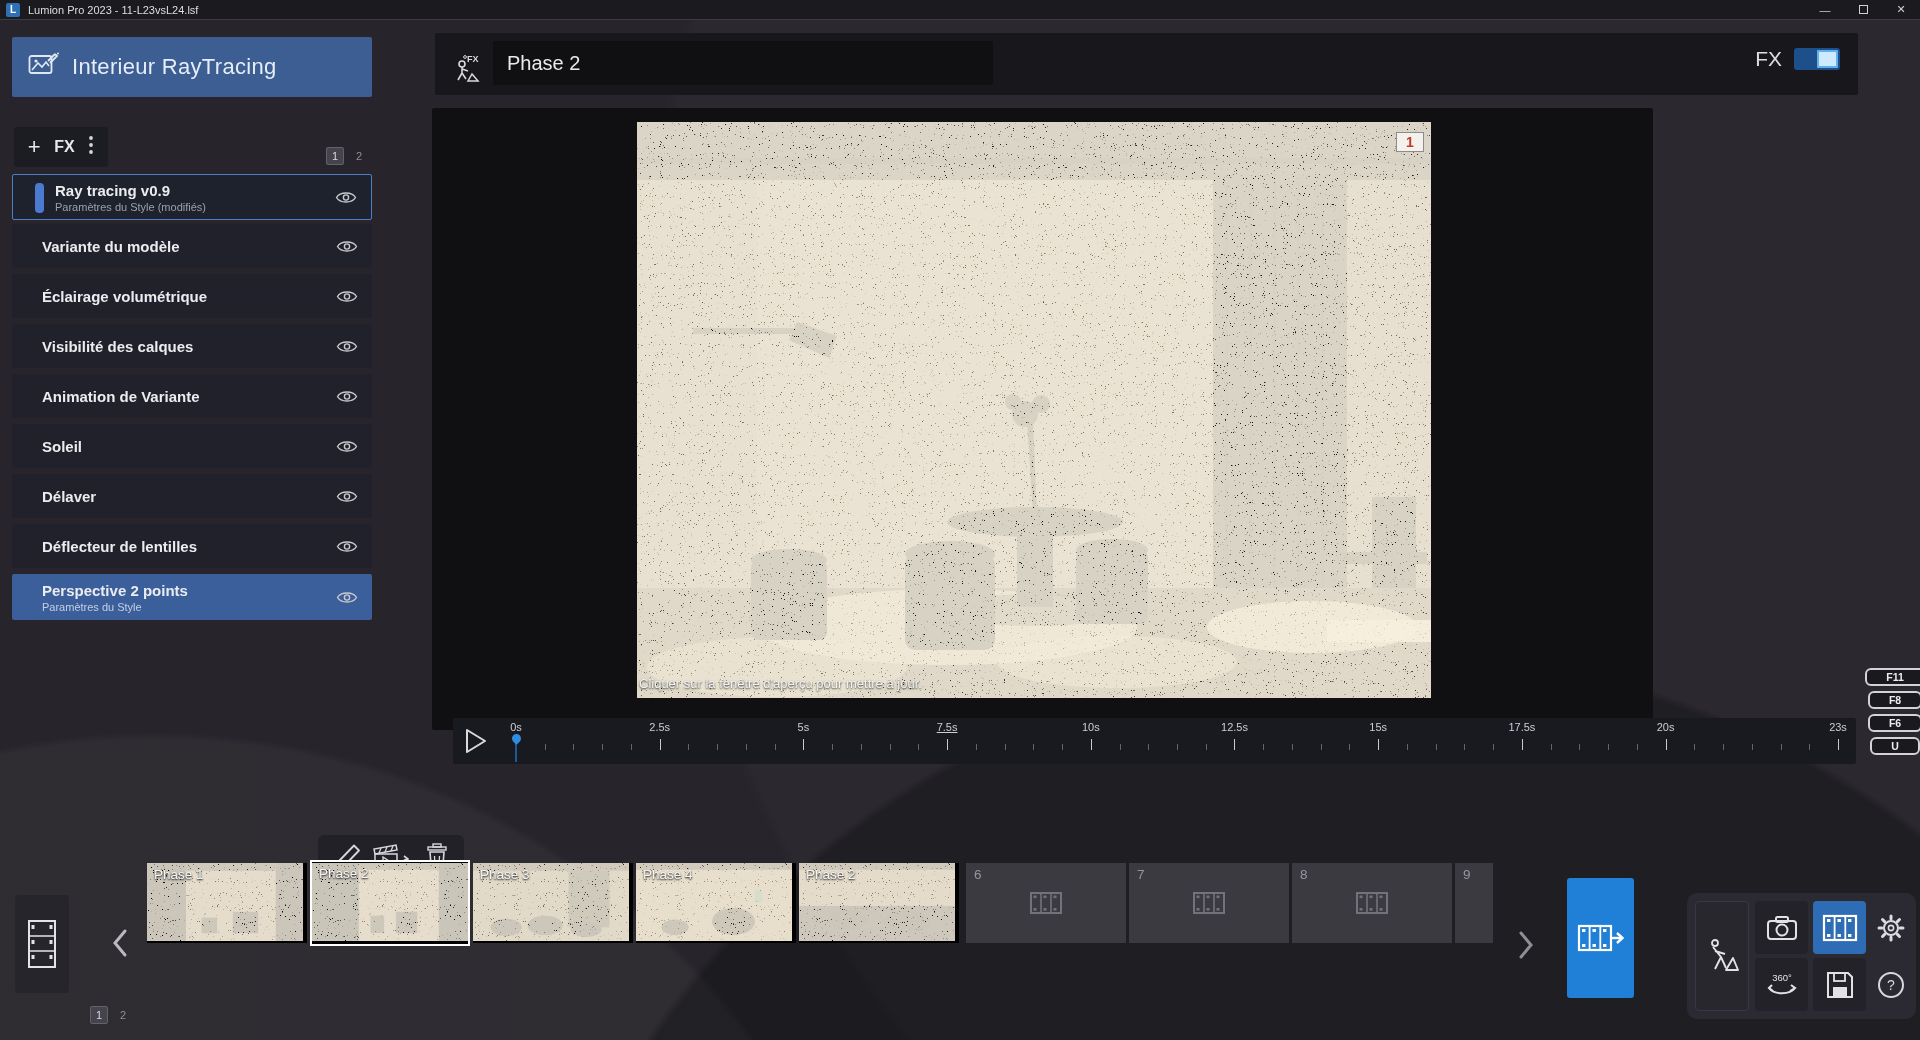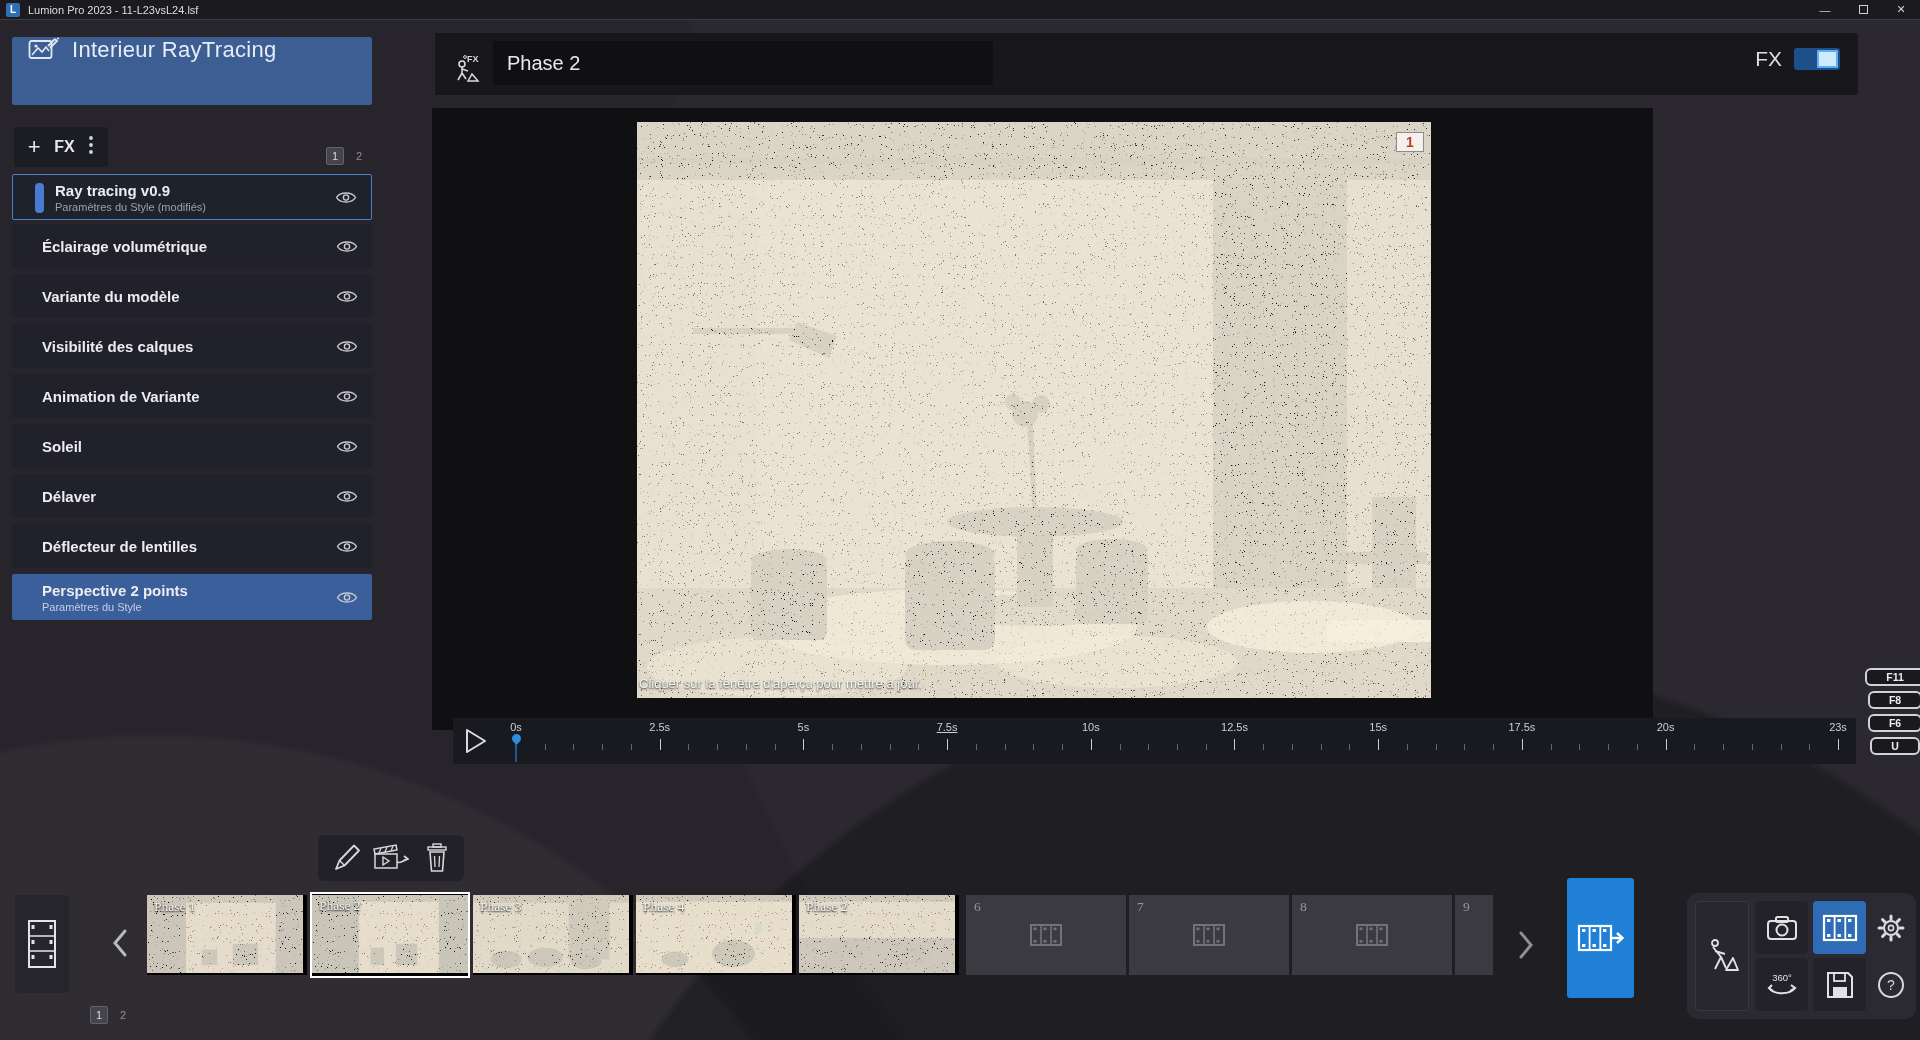--- a/index.html
+++ b/index.html
@@ -18,22 +18,22 @@
     border-bottom:1px solid #3c3b42; display:flex; align-items:center; }
   .applogo { width:14px; height:14px; margin-left:6px; background:#2f6fb3; border-radius:2px;
     color:#fff; font-size:10px; font-weight:bold; display:flex; align-items:center; justify-content:center; }
   .wintitle { margin-left:8px; font-size:11px; color:#dedee2; }
   .wbtns { margin-left:auto; display:flex; height:100%; }
   .wbtn { width:38px; height:100%; display:flex; align-items:center; justify-content:center;
     color:#cfcfd4; font-size:11px; }
   .wbtn .sq { width:9px; height:9px; border:1px solid #cfcfd4; }
 
   
-  .sb-header { position:absolute; left:12px; top:37px; width:360px; height:68px; background:#3d5e92;
-    border-radius:2px; display:flex; padding-left:16px; cursor:pointer; }
+  .sb-header { position:absolute; left:12px; top:37px; width:360px; height:60px; background:#3d5e92;
+    border-radius:2px; display:flex; align-items:center; padding-left:16px; cursor:pointer; }
   .sb-header .lbl { font-size:22px; color:#e6edf8; margin-left:12px; letter-spacing:.3px; }
   .fxbar { position:absolute; left:14px; top:127px; width:94px; height:40px; background:#1c1d23;
     border-radius:3px; display:flex; align-items:center; justify-content:space-evenly; }
   .fxbar .plus { font-size:22px; color:#e8e8ec; line-height:20px; }
   .fxbar .fx { font-size:16px; font-weight:bold; color:#e8e8ec; }
   .pager { display:flex; gap:6px; align-items:center; }
   #sbPager { position:absolute; left:326px; top:147px; }
   .pg { min-width:18px; height:18px; padding:0 3px; display:flex; align-items:center; justify-content:center;
     font-size:11px; color:#8f8f97; border-radius:2px; }
   .pg.on { background:#45444d; border:1px solid #63626b; color:#d9d9de; }
@@ -95,21 +95,21 @@
   .cliptools { position:absolute; left:318px; top:835px; width:146px; height:46px; background:#212127;
     border-radius:6px; display:flex; align-items:center; justify-content:space-evenly; }
   .toolbtn { width:36px; height:36px; display:flex; align-items:center; justify-content:center; cursor:pointer; }
 
   
   .stripbtn { position:absolute; left:15px; top:895px; width:54px; height:98px; background:#26252c;
     border-radius:4px; display:flex; align-items:center; justify-content:center; cursor:pointer; }
   .chev { position:absolute; cursor:pointer; display:flex; align-items:center; justify-content:center; }
   #chevL { left:98px; top:915px; width:44px; height:56px; }
   #chevR { left:1504px; top:920px; width:44px; height:50px; }
-  #clips { position:absolute; left:147px; top:892px; width:1346px; height:92px; overflow:hidden;font-family:Liberation Serif, serif; }
+  #clips { position:absolute; left:147px; top:860px; width:1346px; height:92px; overflow:hidden; }
   .clip { position:absolute; top:3px; width:160px; height:80px; background:#000; cursor:pointer; }
   .clip svg { display:block; }
   .clip.sel { top:0; height:86px; border:2px solid #fff; }
   .clip.sel svg { margin-top:1px; }
   .cliplabel { position:absolute; top:4px; left:7px; font-size:13.5px; color:#f4f4f4;
     text-shadow:0 1px 2px #000; }
   .slot { position:absolute; top:3px; width:160px; height:80px; background:#3b3a41; cursor:pointer;
     display:flex; align-items:center; justify-content:center; }
   .slotnum { position:absolute; top:4px; left:8px; font-size:13.5px; color:#97969e; }
   #clipPager { position:absolute; left:90px; top:1006px; }
@@ -201,32 +201,32 @@
         </div>
         <span class="eye">
           <svg width="22" height="15" viewBox="0 0 22 15">
             <path d="M1.5 7.5 C5 1.5 17 1.5 20.5 7.5 C17 13.5 5 13.5 1.5 7.5 Z" fill="none" stroke="#c9c9ce" stroke-width="1.4"></path>
             <circle cx="11" cy="7.5" r="2.6" fill="none" stroke="#c9c9ce" stroke-width="1.4"></circle>
           </svg>
         </span>
       </div>
       <div class="effect-item">
         <div class="elbl">
+          <span class="t">Variante du modèle</span>
+        </div>
+        <span class="eye">
+          <svg width="22" height="15" viewBox="0 0 22 15">
+            <path d="M1.5 7.5 C5 1.5 17 1.5 20.5 7.5 C17 13.5 5 13.5 1.5 7.5 Z" fill="none" stroke="#c9c9ce" stroke-width="1.4"></path>
+            <circle cx="11" cy="7.5" r="2.6" fill="none" stroke="#c9c9ce" stroke-width="1.4"></circle>
+          </svg>
+        </span>
+      </div>
+      <div class="effect-item">
+        <div class="elbl">
           <span class="t">Éclairage volumétrique</span>
-        </div>
-        <span class="eye">
-          <svg width="22" height="15" viewBox="0 0 22 15">
-            <path d="M1.5 7.5 C5 1.5 17 1.5 20.5 7.5 C17 13.5 5 13.5 1.5 7.5 Z" fill="none" stroke="#c9c9ce" stroke-width="1.4"></path>
-            <circle cx="11" cy="7.5" r="2.6" fill="none" stroke="#c9c9ce" stroke-width="1.4"></circle>
-          </svg>
-        </span>
-      </div>
-      <div class="effect-item">
-        <div class="elbl">
-          <span class="t">Variante du modèle</span>
         </div>
         <span class="eye">
           <svg width="22" height="15" viewBox="0 0 22 15">
             <path d="M1.5 7.5 C5 1.5 17 1.5 20.5 7.5 C17 13.5 5 13.5 1.5 7.5 Z" fill="none" stroke="#c9c9ce" stroke-width="1.4"></path>
             <circle cx="11" cy="7.5" r="2.6" fill="none" stroke="#c9c9ce" stroke-width="1.4"></circle>
           </svg>
         </span>
       </div>
       <div class="effect-item">
         <div class="elbl">

